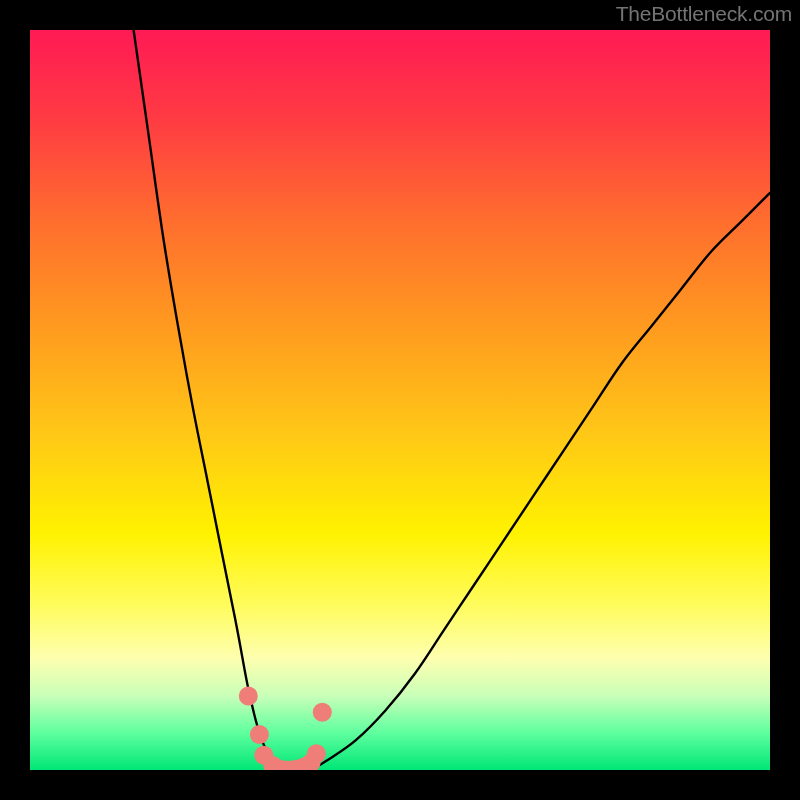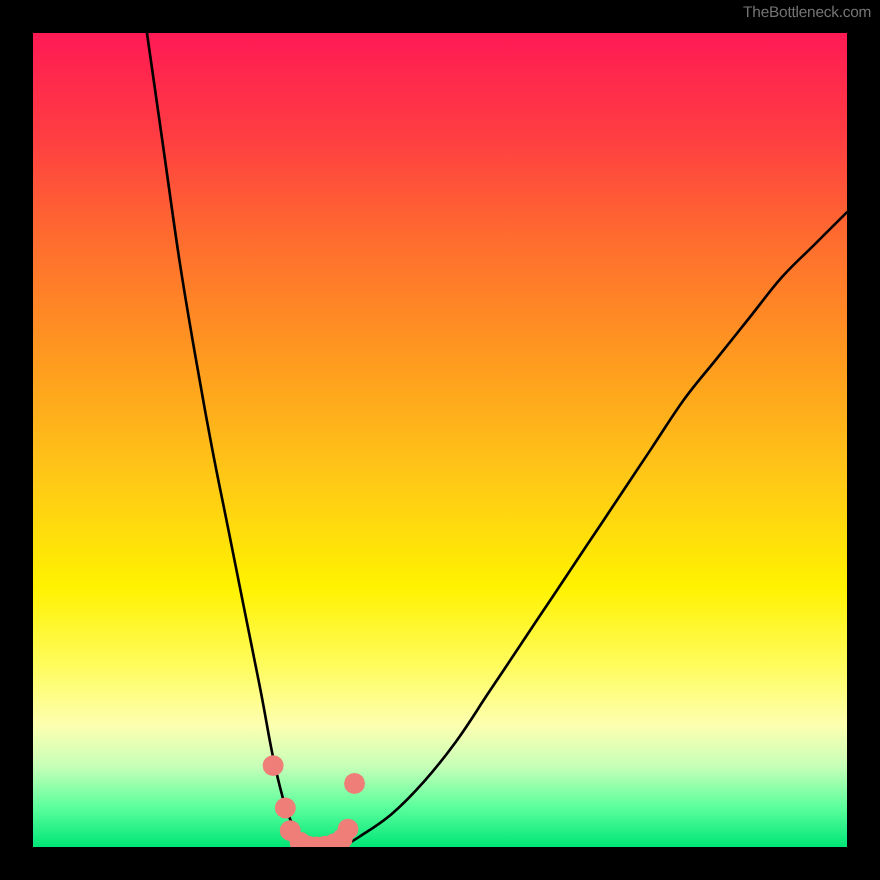--- a/index.html
+++ b/index.html
@@ -38,21 +38,21 @@
       #5eff9e 95%,
       #00e676 100%
     );
     overflow: hidden;
   }
   .watermark {
     position: absolute;
     top: 2px;
     right: 8px;
     color: #747474;
-    font-size: 14px;
+    font-size: 21px;
     font-weight: 500;
     font-family: Arial, Helvetica, sans-serif;
     z-index: 10;
     letter-spacing: -0.2px;
   }
   svg.curve {
     position: absolute;
     left: 0;
     top: 0;
     width: 740px;

